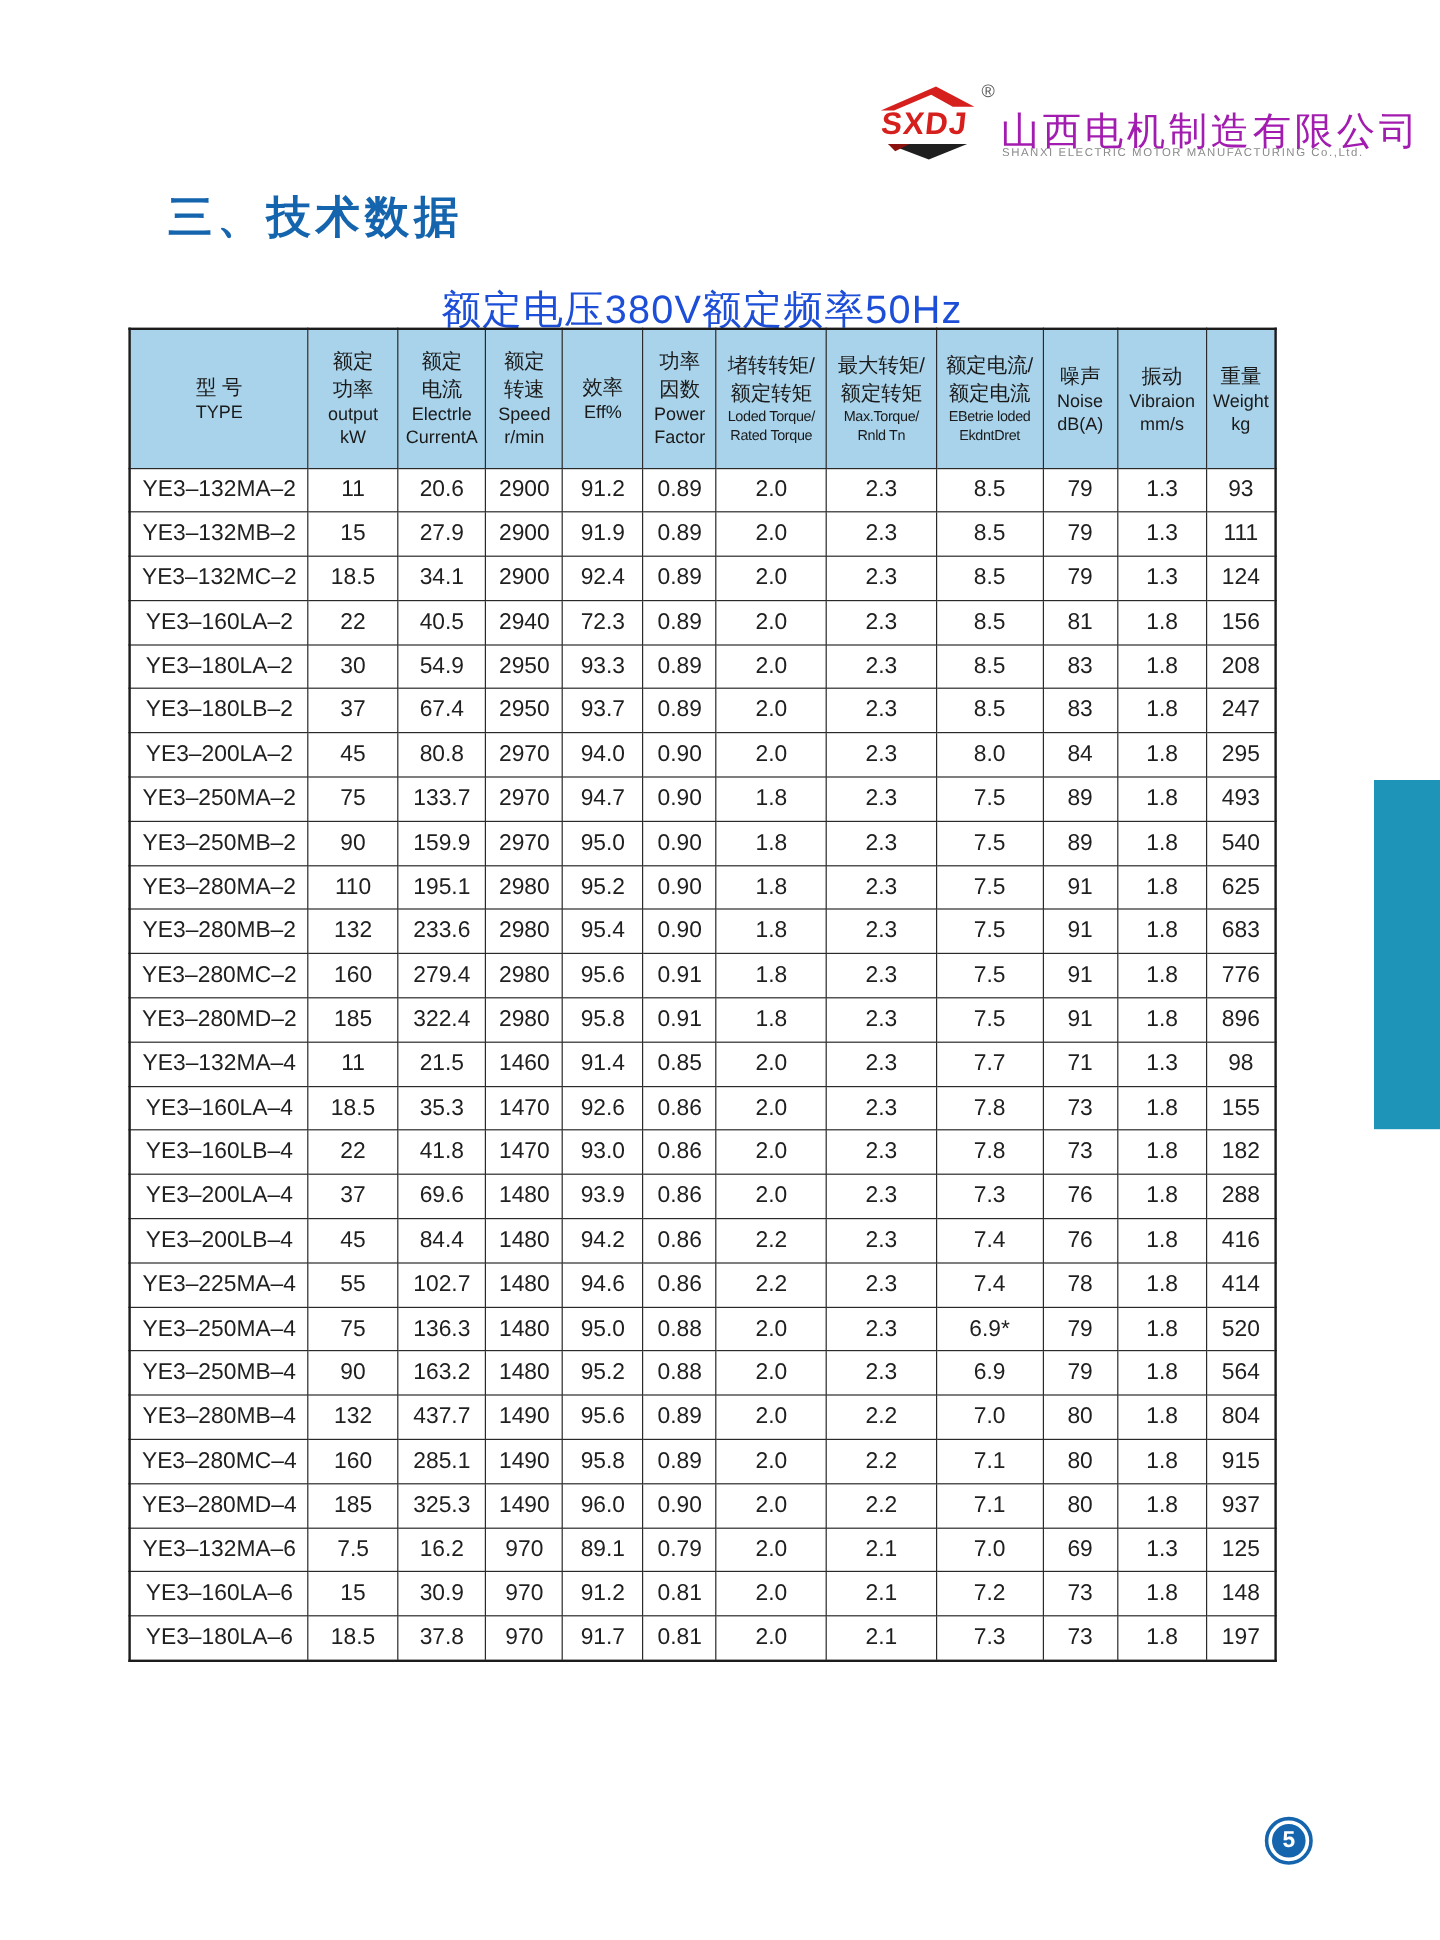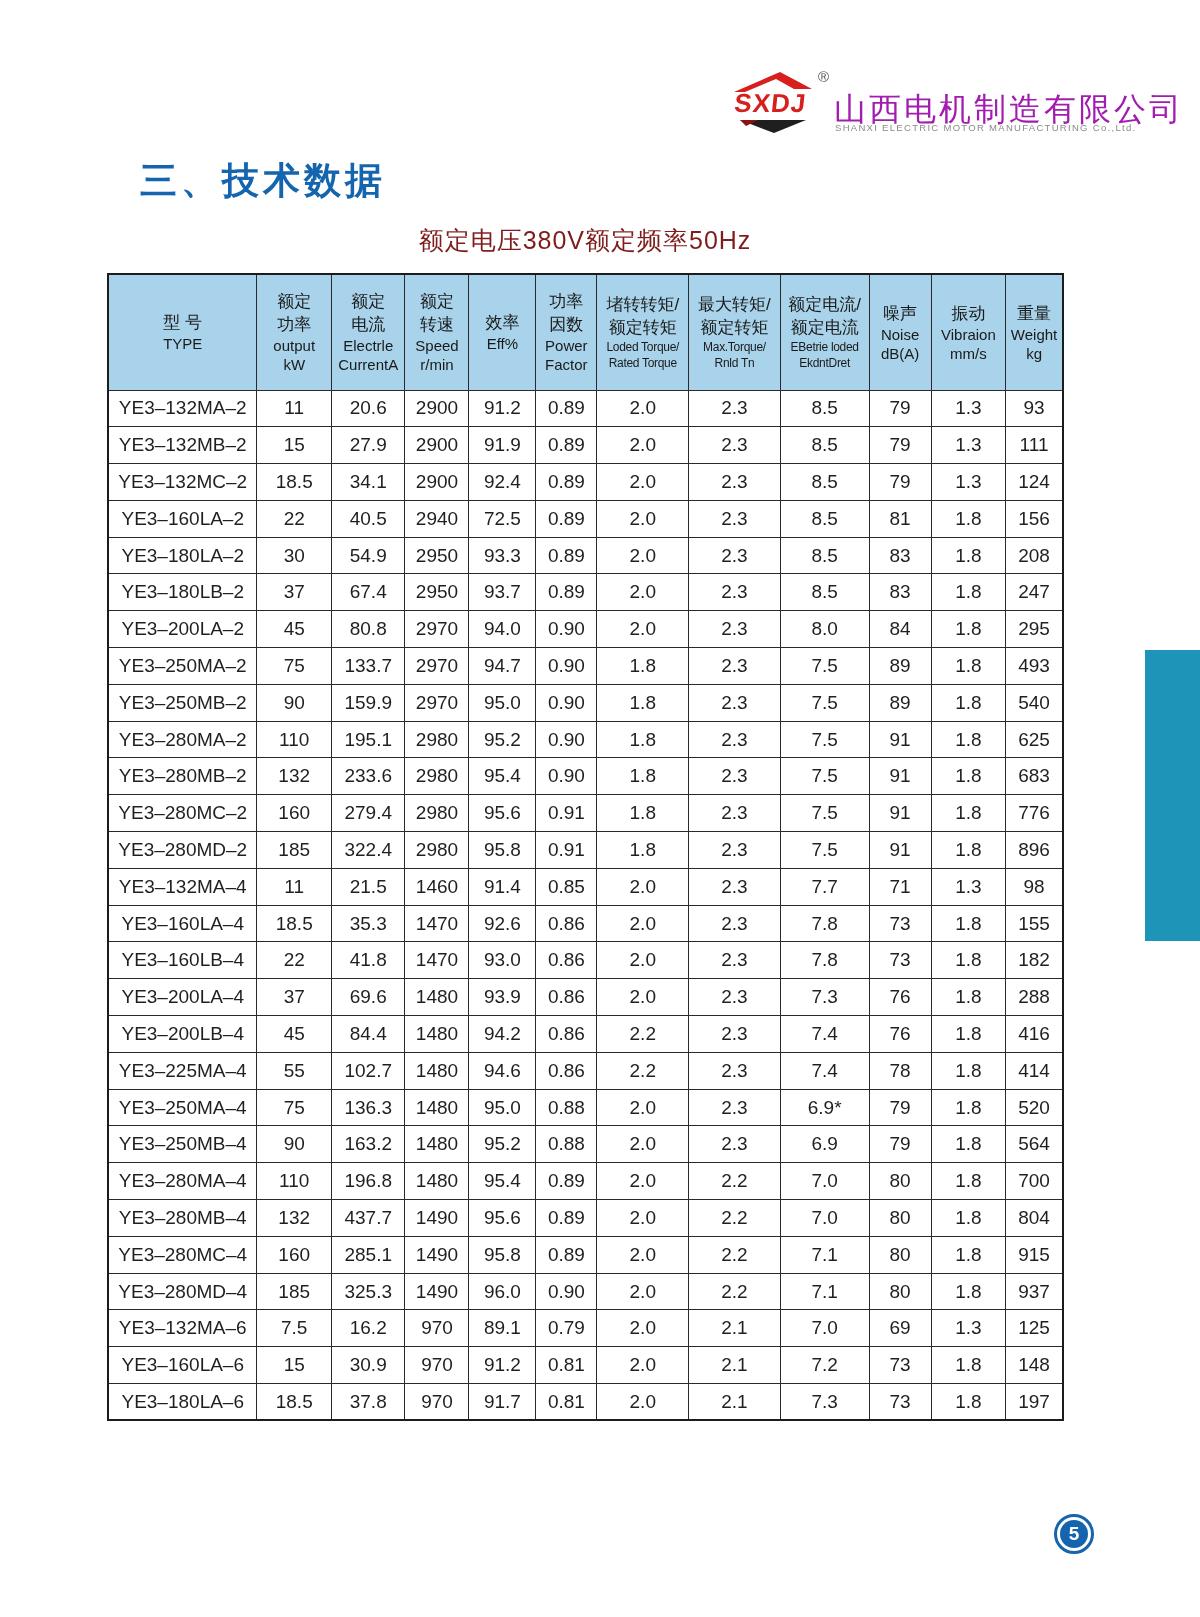--- a/index.html
+++ b/index.html
@@ -11,22 +11,22 @@
   .logo-mark { position:absolute; left:2px; top:4px; width:84px; height:64px; }
   .logo-reg { position:absolute; left:88px; top:2px; font-size:15px; color:#555; }
   .company-cn { position:absolute; left:104px; top:22px; font-size:32px;
     color:#a21caf; letter-spacing:3px; font-weight:500; white-space:nowrap; }
   .company-en { position:absolute; left:105px; top:56px; font-size:9.5px;
     color:#8a8a8a; letter-spacing:1.3px; white-space:nowrap;text-align:center; }
 
   
   .section-title { position:absolute; left:140px; top:156px; font-size:37px;
     font-weight:bold; color:#1565AE; letter-spacing:4px; }
-  .table-title { position:absolute; left:107px; top:224px; width:956px;
-    text-align:center; font-size:25px; color:#7f1d1d; letter-spacing:1px; }
+  .table-title { position:absolute; left:107px; top:236px; width:956px;
+    text-align:center; font-size:33px; color:#1d4ed8; letter-spacing:1px; }
 
   
   .spec-table-wrap { position:absolute; left:107px; top:273px; width:957px; }
   table { width:100%; border-collapse:collapse; table-layout:fixed; }
   table, th, td { border:1px solid #2a2a2a; }
   table { border:2px solid #1c1c1c; }
   thead th { background:#A8D3EA; height:116px; font-weight:normal;
     vertical-align:middle; padding:2px 1px; }
   .hdr-cn div { font-size:17px; line-height:23px; color:#1a1a1a; }
   .hdr-en div { font-size:15px; line-height:19px; color:#1a1a1a; }
@@ -238,21 +238,21 @@
           <td>8.5</td>
           <td>79</td>
           <td>1.3</td>
           <td>124</td>
         </tr>
         <tr>
           <td>YE3–160LA–2</td>
           <td>22</td>
           <td>40.5</td>
           <td>2940</td>
-          <td>72.5</td>
+          <td>72.3</td>
           <td>0.89</td>
           <td>2.0</td>
           <td>2.3</td>
           <td>8.5</td>
           <td>81</td>
           <td>1.8</td>
           <td>156</td>
         </tr>
         <tr>
           <td>YE3–180LA–2</td>
@@ -486,34 +486,20 @@
           <td>95.2</td>
           <td>0.88</td>
           <td>2.0</td>
           <td>2.3</td>
           <td>6.9</td>
           <td>79</td>
           <td>1.8</td>
           <td>564</td>
         </tr>
         <tr>
-          <td>YE3–280MA–4</td>
-          <td>110</td>
-          <td>196.8</td>
-          <td>1480</td>
-          <td>95.4</td>
-          <td>0.89</td>
-          <td>2.0</td>
-          <td>2.2</td>
-          <td>7.0</td>
-          <td>80</td>
-          <td>1.8</td>
-          <td>700</td>
-        </tr>
-        <tr>
           <td>YE3–280MB–4</td>
           <td>132</td>
           <td>437.7</td>
           <td>1490</td>
           <td>95.6</td>
           <td>0.89</td>
           <td>2.0</td>
           <td>2.2</td>
           <td>7.0</td>
           <td>80</td>

